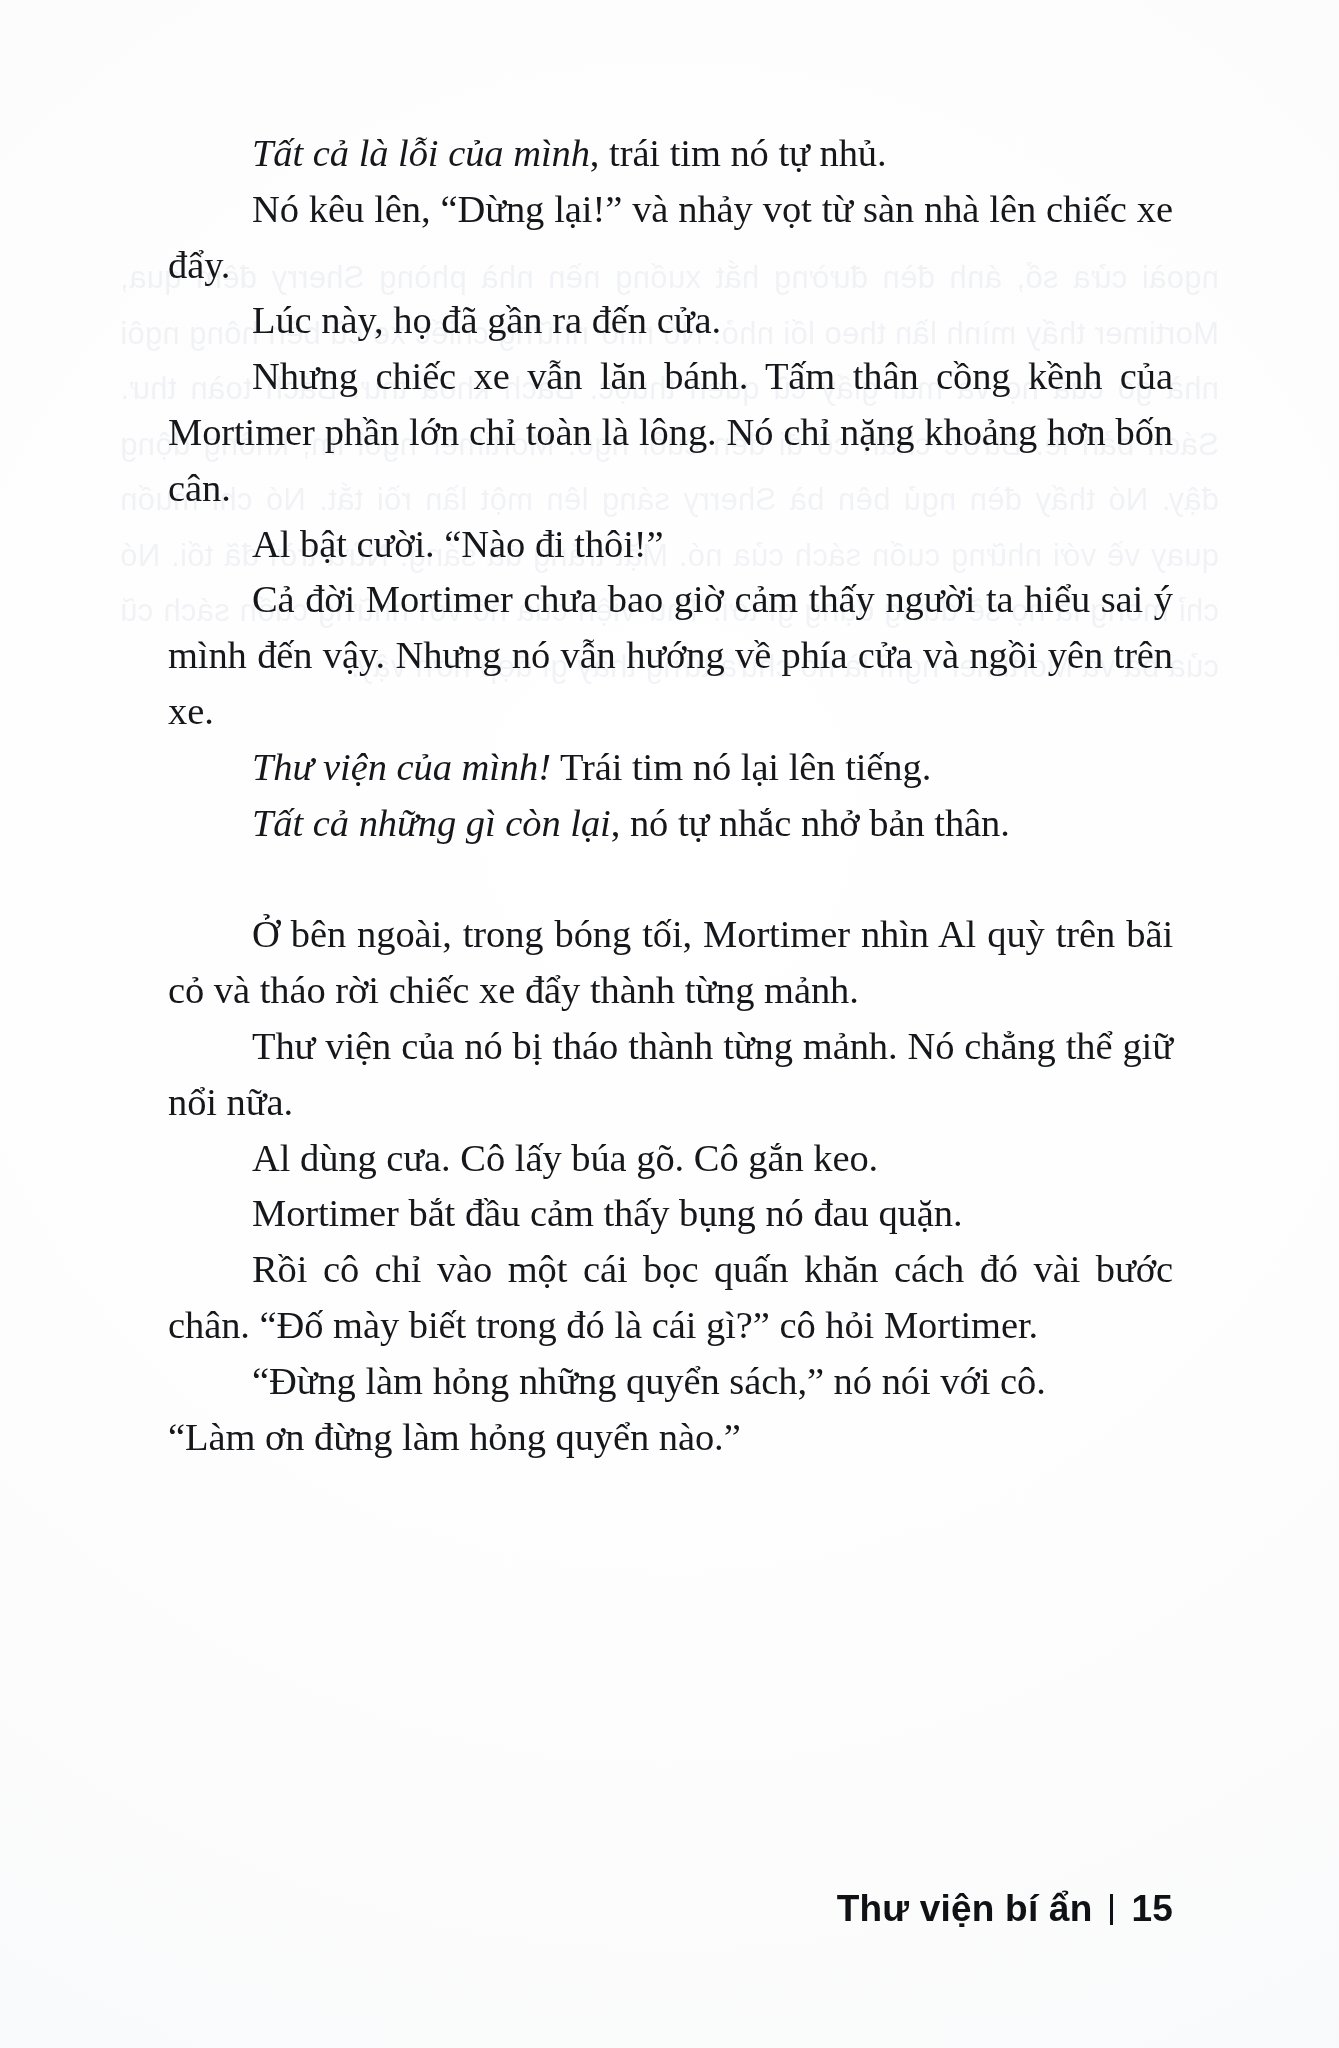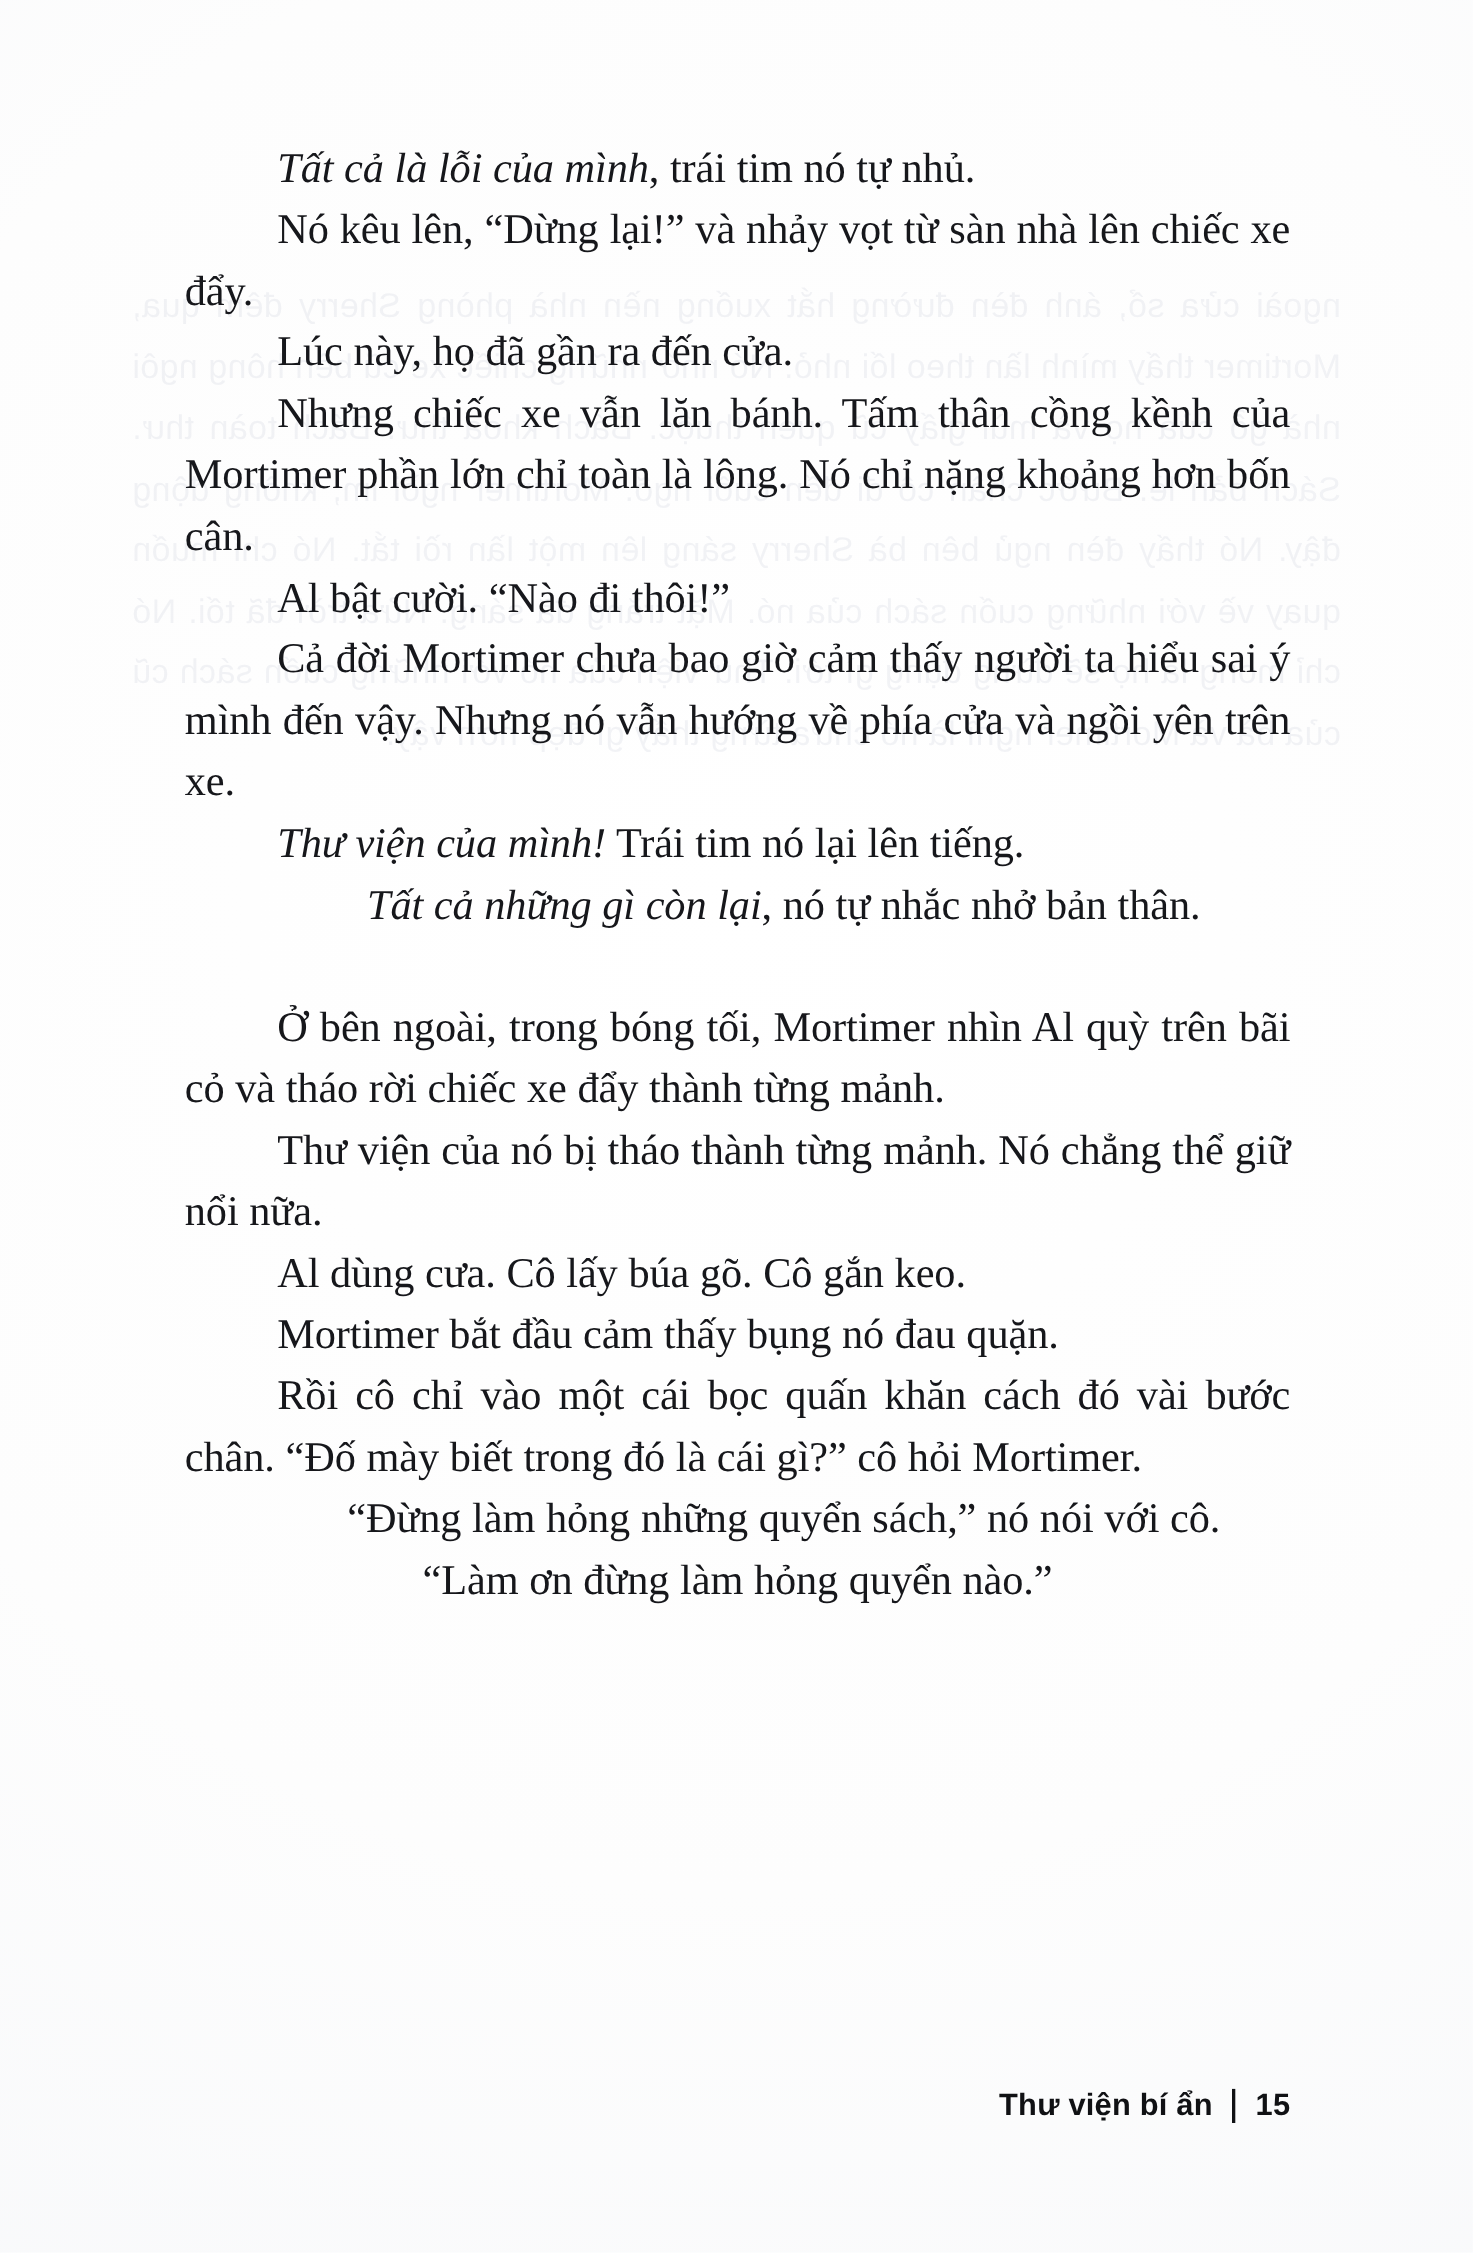--- a/index.html
+++ b/index.html
@@ -54,34 +54,34 @@
     font-size: 38.5px;
     line-height: 55.8px;
     color: #16171b;
     text-align: justify;
     text-justify: inter-word;
     letter-spacing: -0.1px;
     word-spacing: 0.2px;
   }
   p.indent { text-indent: 84px; }
   p.noindent { text-indent: 0; }
-  p.nojustify { text-align: center; }
+  p.nojustify { text-align: left; }
   .it { font-style: italic; margin-top: 41px; }
   .gap { height: 56px; }
 
   .footer {
     position: absolute;
     right: 166px;
     bottom: 118px;
     display: flex;
     align-items: center;
     gap: 14px;
     font-family: "Liberation Sans", "DejaVu Sans", sans-serif;
     font-weight: bold;
-    font-size: 28px;
+    font-size: 37px;
     color: #101114;
     letter-spacing: 0.2px;
   }
   .footer .bar {
     display: inline-block;
     width: 3px;
     height: 31px;
     background: #101114;
     margin: 0 4px;
   }

